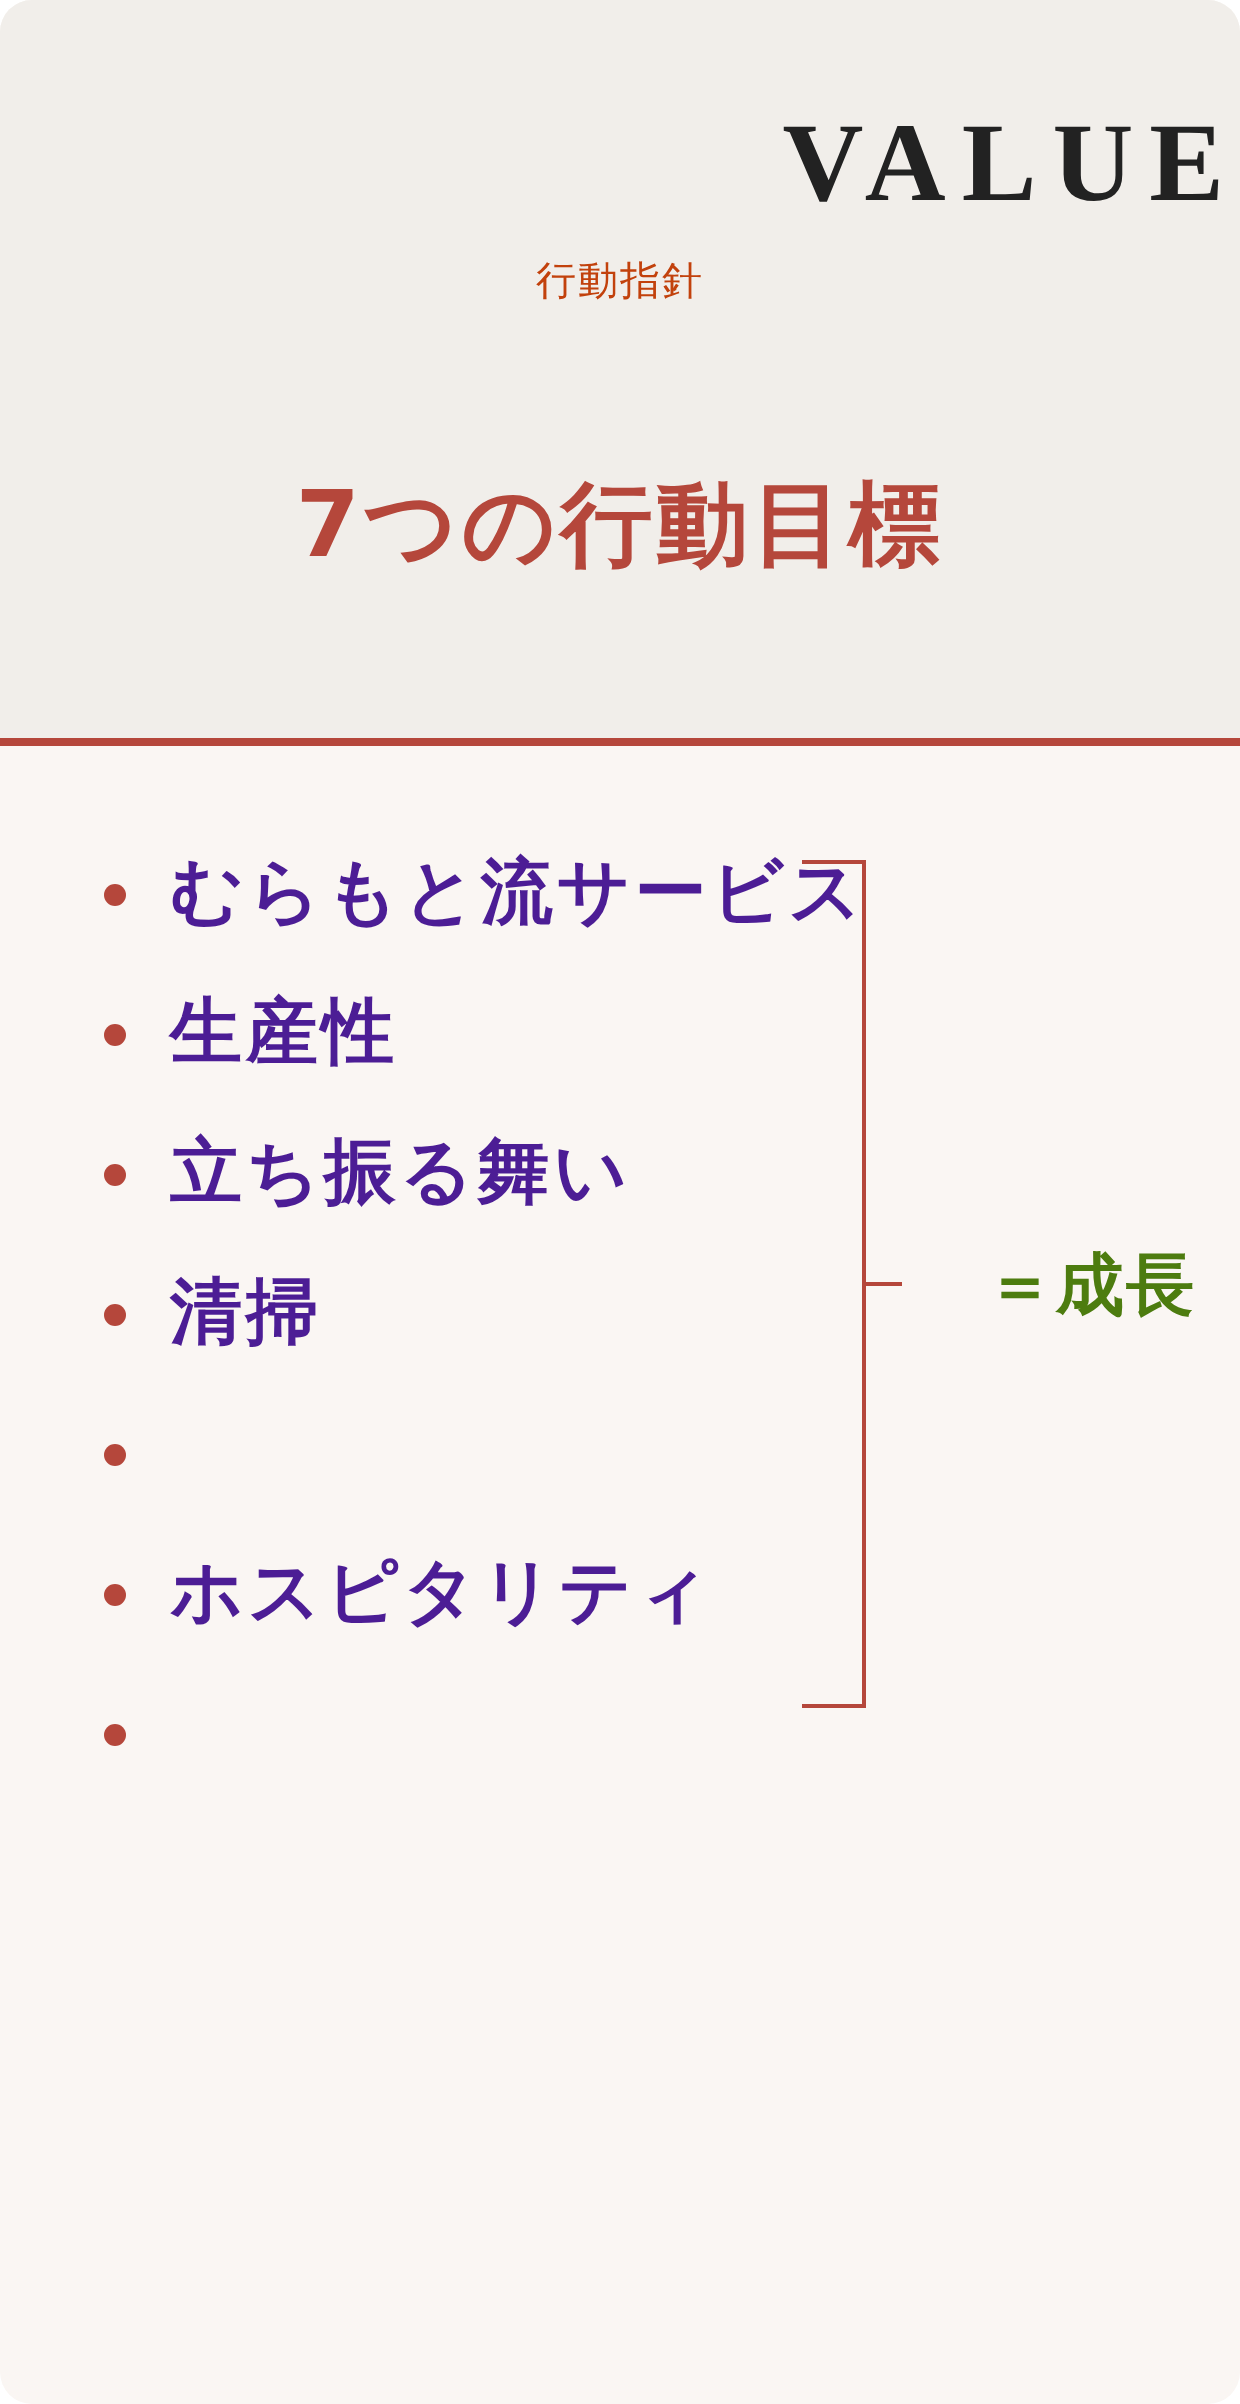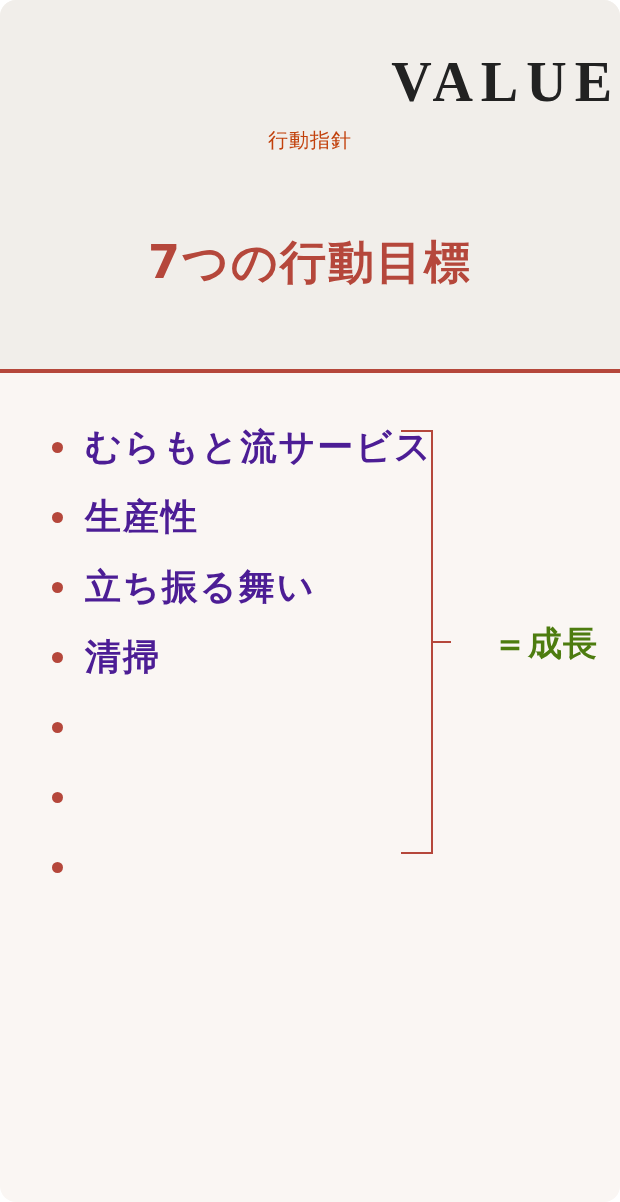--- a/index.html
+++ b/index.html
@@ -66,20 +66,21 @@
     </li>
     <li class="item">
       <span class="bullet"></span>
       <span class="label">清掃</span>
     </li>
     <li class="item">
       <span class="bullet"></span>
     </li>
     <li class="item">
       <span class="bullet"></span>
+      <span class="label">ホスピタリティ</span>
     </li>
     <li class="item">
       <span class="bullet"></span>
     </li>
   </ul>
 
   <div class="bracket-top"></div>
   <div class="bracket-vert"></div>
   <div class="bracket-bot"></div>
   <div class="bracket-mid"></div>

